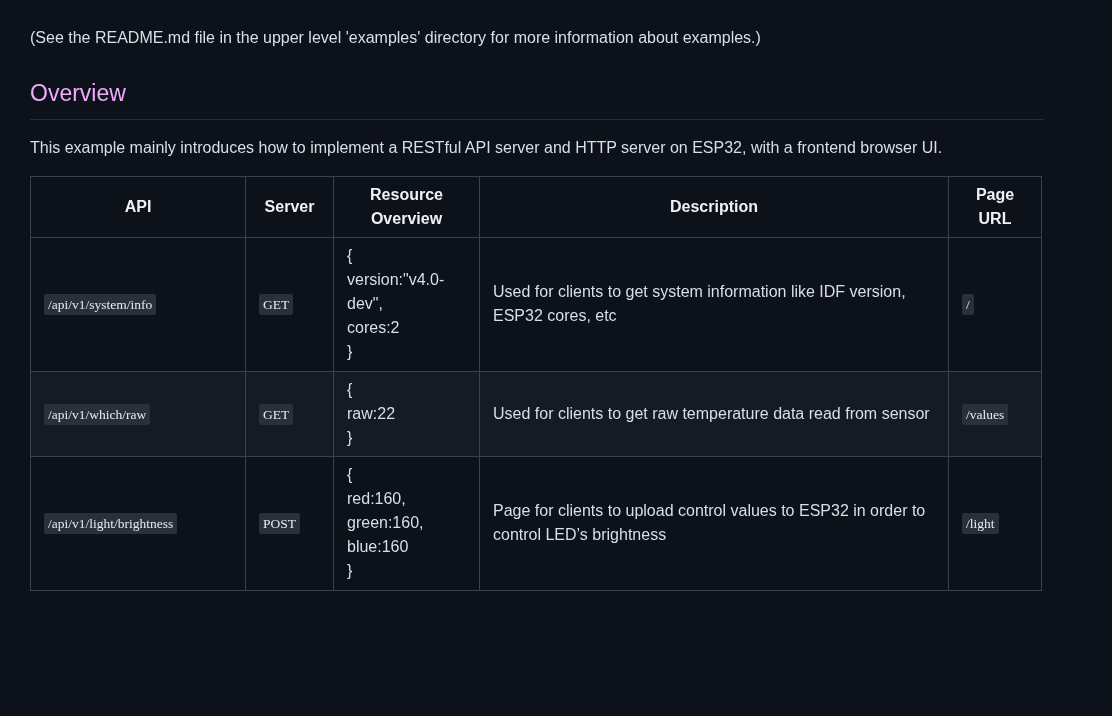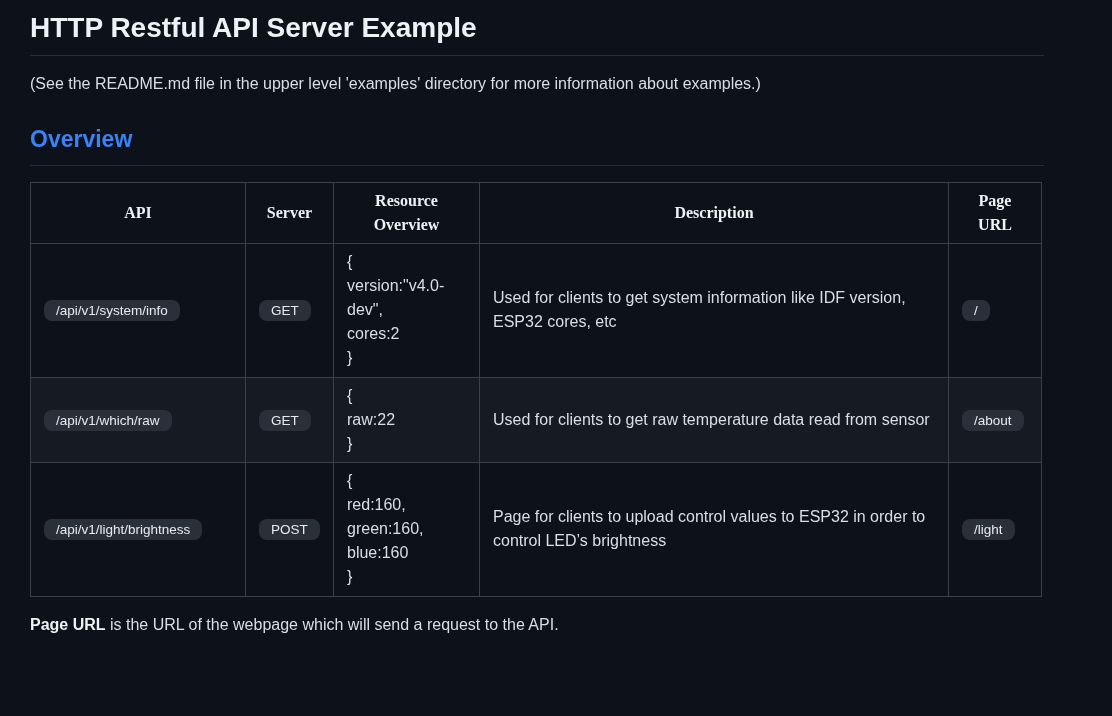--- a/index.html
+++ b/index.html
@@ -17,22 +17,22 @@
     font-size: 28px;
     font-weight: 600;
     color: #eef2f6;
     line-height: 1.3;
     padding-bottom: 9px;
     border-bottom: 1px solid #262d37;
     margin-bottom: 4px;
   }
   h2 {
     font-size: 23px;
-    font-weight: 700;
-    color: #3b82f6;
+    font-weight: 400;
+    color: #f0abfc;
     margin-top: 26px;
     padding-bottom: 8px;
     border-bottom: 1px solid #262d37;
     margin-bottom: 12px;
   }
   p { margin-top: 16px; }
   table {
     border-collapse: collapse;
     table-layout: fixed;
     width: 1011px;
@@ -41,46 +41,46 @@
   th, td {
     border: 1px solid #3a414c;
     padding: 6px 13px;
     vertical-align: middle;
   }
   th {
     font-weight: 700;
     text-align: center;
     color: #eef2f6;
   }
-  thead tr { height: 58px; font-family: Liberation Serif, serif; }
+  thead tr { height: 58px; }
   tbody tr.tall { height: 134px; }
   tbody tr.short { height: 84px; }
   tbody tr:nth-child(2n) { background: #151a23; }
   .cell-resource { white-space: pre-line; }
   code {
-    font-family: Liberation Sans, sans-serif;
+    font-family: Liberation Serif, serif;
     font-size: 13.5px;
     background: #2a303a;
     color: #e6ebf1;
-    padding: 3px 12px;
-    border-radius: 8px;
+    padding: 3px 4px;
+    border-radius: 2px;
     white-space: nowrap;
   }
   .footnote b { color: #eef2f6; }
 </style>
 </head>
 <body>
 
 <div class="content">
-  <h1>HTTP Restful API Server Example</h1>
 
   <p>(See the README.md file in the upper level 'examples' directory for more information about examples.)</p>
 
   <h2>Overview</h2>
 
+  <p>This example mainly introduces how to implement a RESTful API server and HTTP server on ESP32, with a frontend browser UI.</p>
 
   <table>
     <colgroup>
       <col style="width:215px">
       <col style="width:88px">
       <col style="width:146px">
       <col style="width:469px">
       <col style="width:93px">
     </colgroup>
     <thead>
@@ -103,30 +103,29 @@
           <td class="cell-desc">Used for clients to get system information like IDF version, ESP32 cores, etc</td>
           <td class="cell-page"><code>/</code></td>
         </tr>
         <tr class="short">
           <td class="cell-api"><code>/api/v1/which/raw</code></td>
           <td class="cell-method"><code>GET</code></td>
           <td class="cell-resource">{
 raw:22
 }</td>
           <td class="cell-desc">Used for clients to get raw temperature data read from sensor</td>
-          <td class="cell-page"><code>/about</code></td>
+          <td class="cell-page"><code>/values</code></td>
         </tr>
         <tr class="tall">
           <td class="cell-api"><code>/api/v1/light/brightness</code></td>
           <td class="cell-method"><code>POST</code></td>
           <td class="cell-resource">{
 red:160,
 green:160,
 blue:160
 }</td>
           <td class="cell-desc">Page for clients to upload control values to ESP32 in order to control LED’s brightness</td>
           <td class="cell-page"><code>/light</code></td>
         </tr>
       </tbody>
   </table>
 
-  <p class="footnote"><b>Page URL</b><span> is the URL of the webpage which will send a request to the API.</span></p>
 </div>
 
 </body></html>

